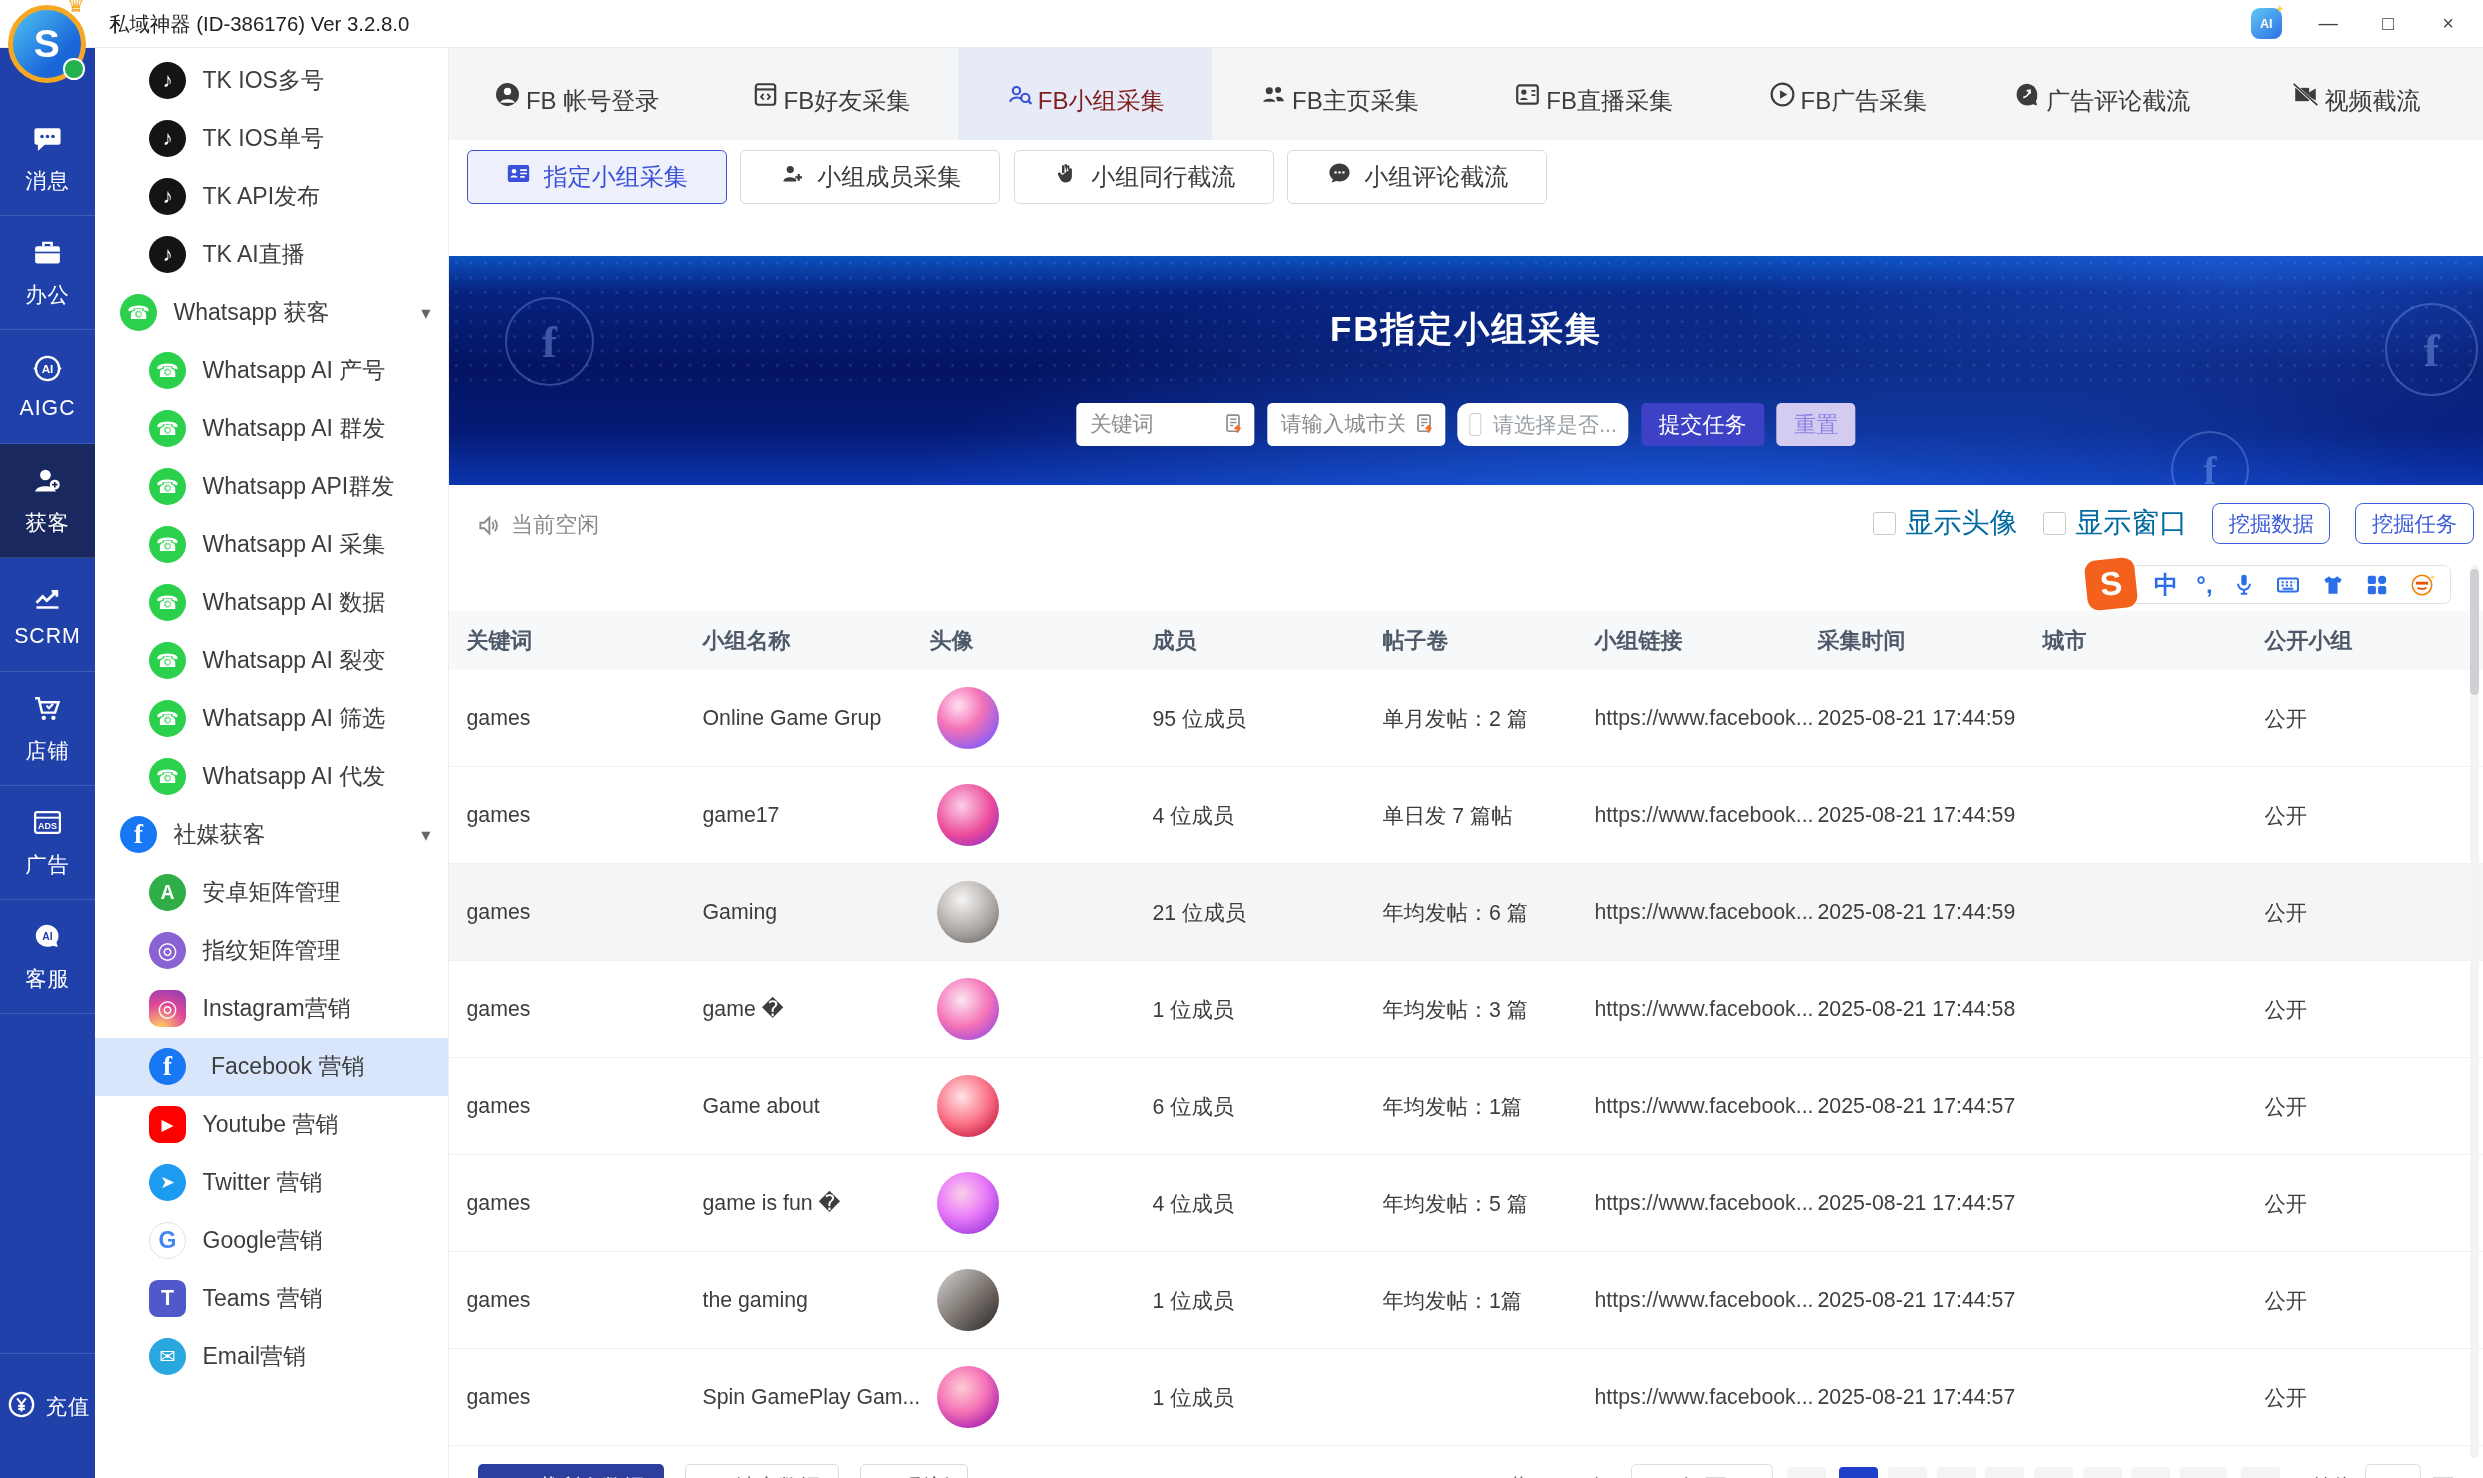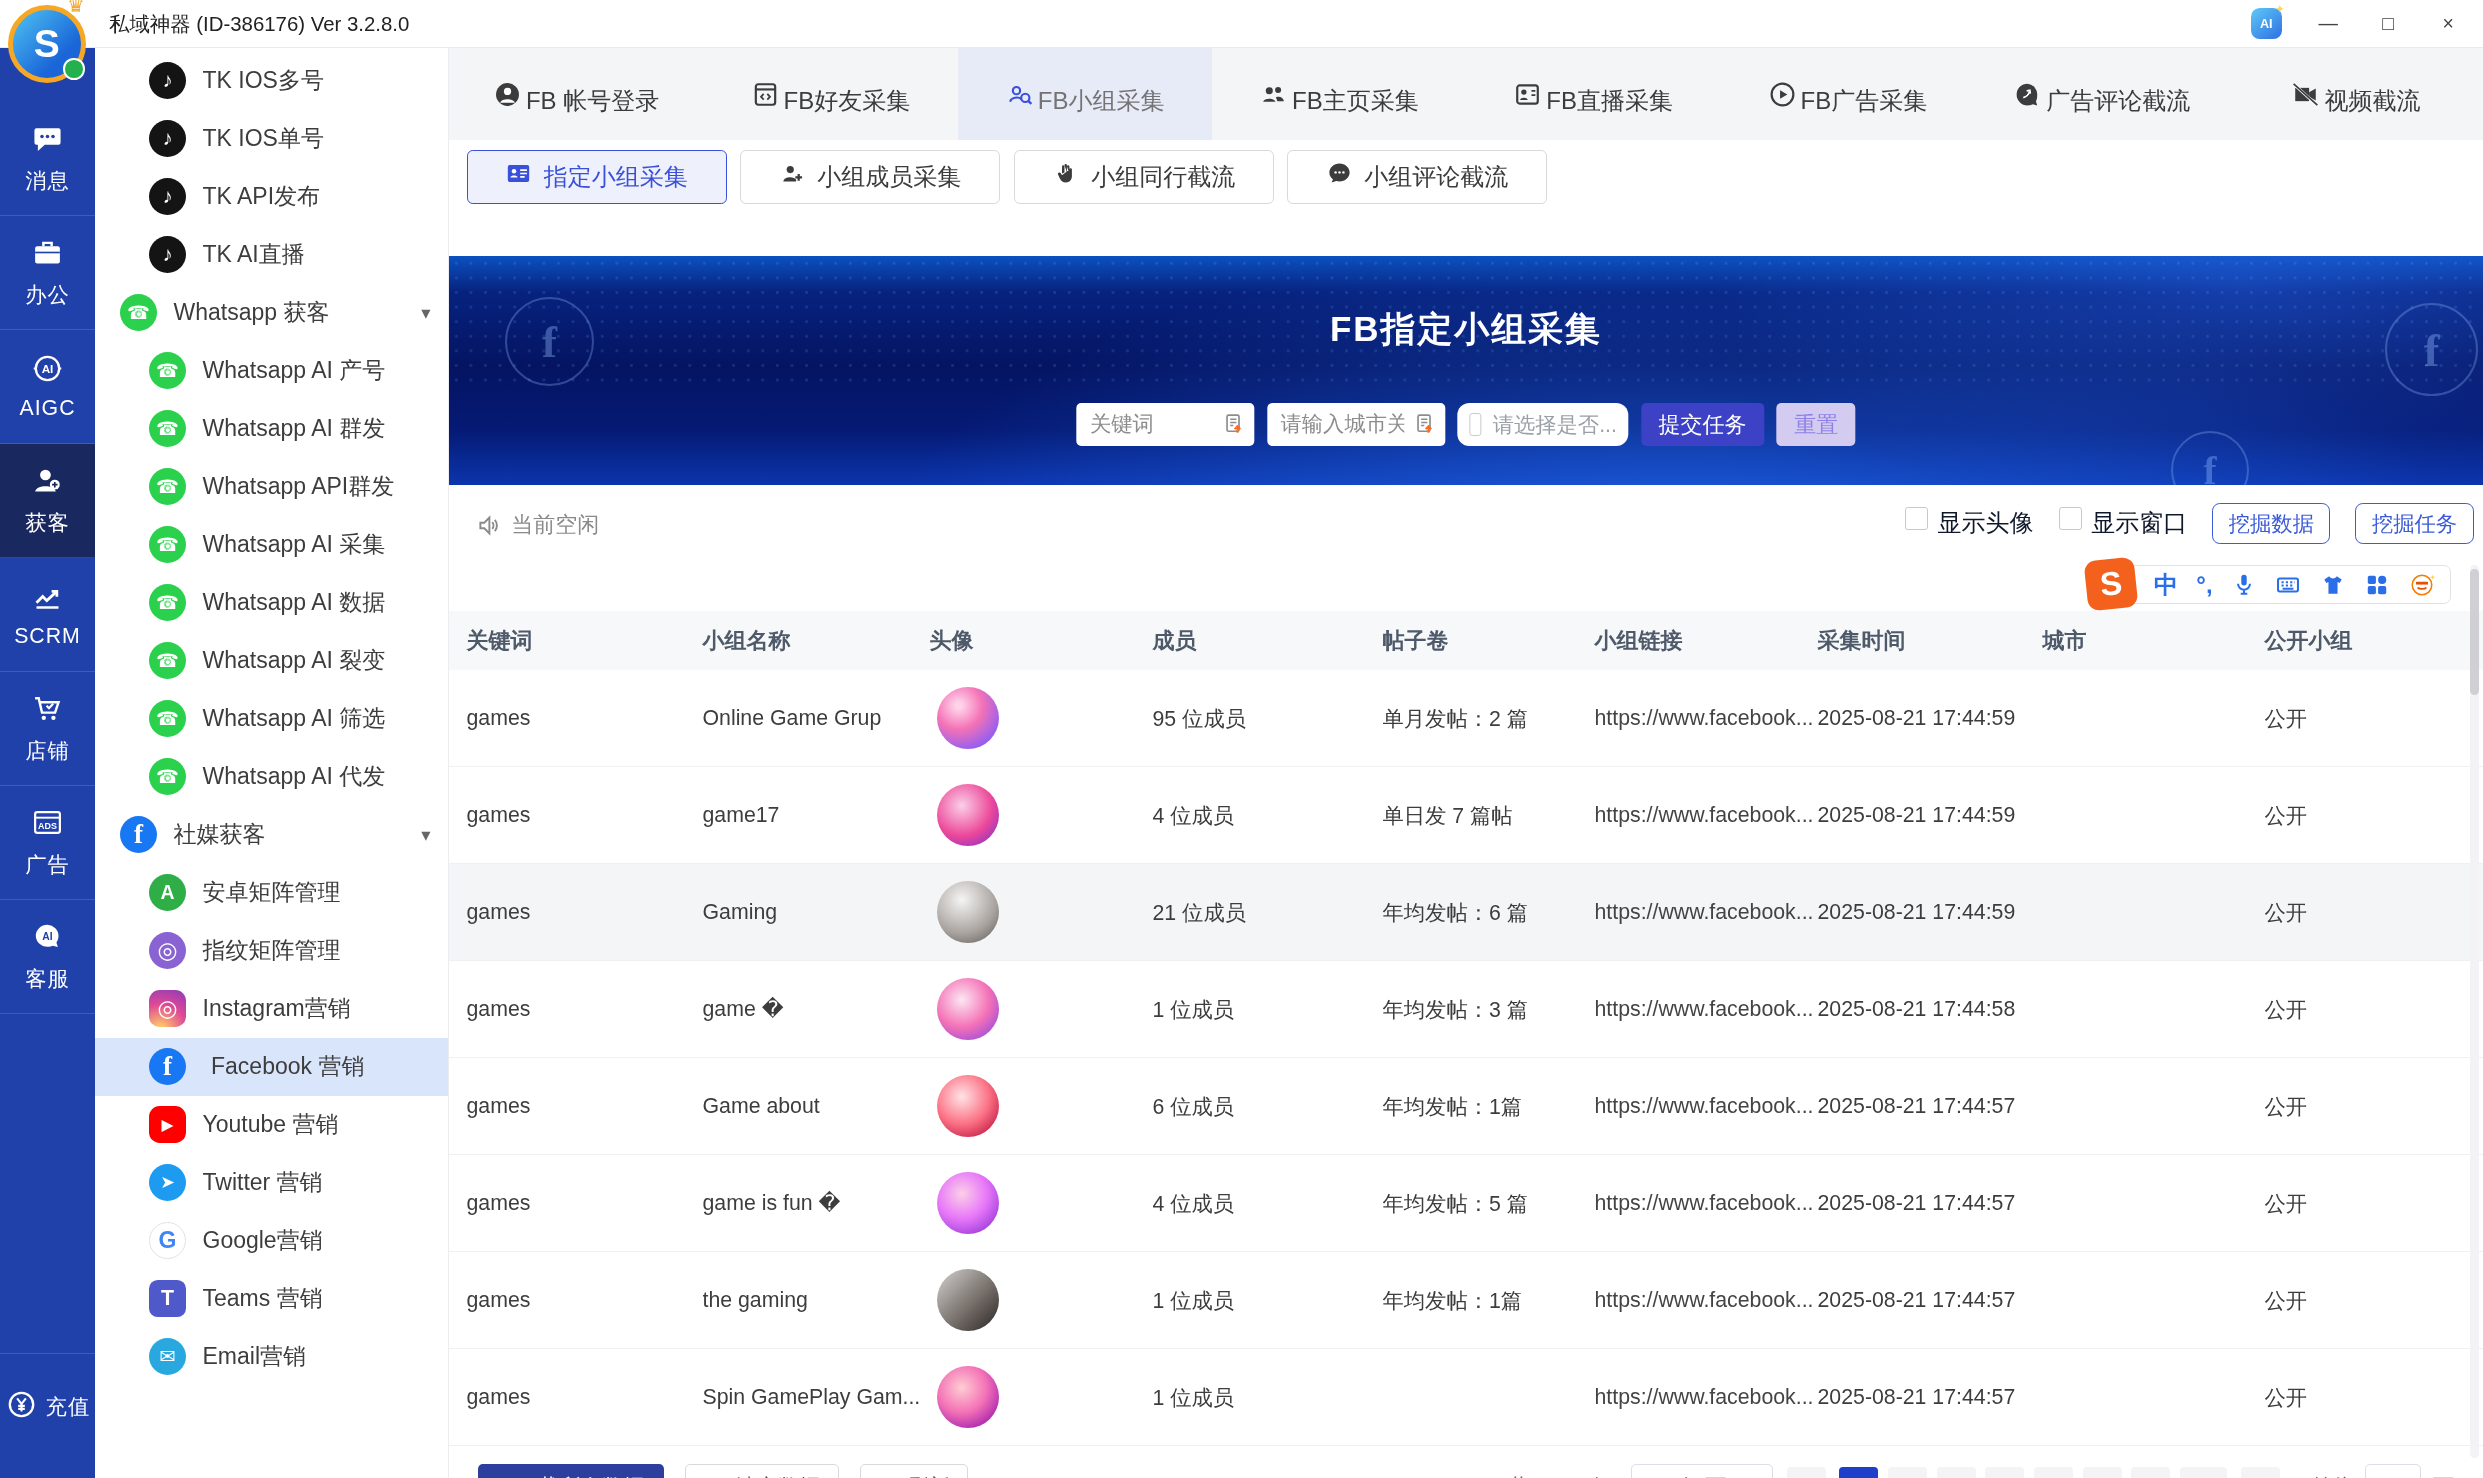--- a/index.html
+++ b/index.html
@@ -69,21 +69,21 @@
   .mi[data-icon="email"]{background:#29a8e0;}
   .mi[data-icon="email"]::before{content:"✉";font-size:19.4px;}
 
   
   .main{position:absolute;left:449px;top:48px;width:2034px;height:1431px;background:#fff;}
 
   .tabbar{position:absolute;left:0;top:0;width:2034px;height:92px;background:#f4f5f7;display:flex;}
   .tab{flex:1;display:flex;align-items:center;justify-content:center;gap:4px;cursor:pointer;}
   .tab[data-state="active"]{background:#e7ebf8;}
   .tab-label{font-size:24px;color:#3c3c3c;margin-top:13.6px;}
-  .tab[data-state="active"] .tab-label{color:#737373;}
+  .tab[data-state="active"] .tab-label{color:#7f1d1d;}
   .tab-ic{width:29px;height:29px;}
   .tab-ic svg{width:29px;height:29px;}
 
   .subtabs{position:absolute;left:0;top:92px;width:2034px;height:115px;background:#fff;}
   .subtab{position:absolute;top:9.7px;height:54px;border:1px solid #d9d9d9;border-radius:5.8px;background:#fff;
     display:flex;align-items:center;justify-content:center;gap:11.6px;font-size:24px;color:#3c3c3c;cursor:pointer;width:260px;font-family:Liberation Serif, serif;}
   .subtab[data-state="active"]{border:1.9px solid #3a50d9;background:#eef1fc;color:#3a50d9;}
   .subtab svg{width:27px;height:27px;}
   .st0{left:17.5px;}.st1{left:291px;}.st2{left:565px;}.st3{left:838px;}
 
@@ -110,21 +110,21 @@
   .cb{width:23px;height:23px;border:1.9px solid #c9c9c9;border-radius:2.9px;background:#fff;}
   .bn-check span.lbl{font-size:21.3px;color:#9aa0a6;white-space:nowrap;}
   .btn-submit{height:43px;padding:0 17.5px;background:#3c41c5;color:#fff;font-size:22px;border:none;border-radius:4.9px;cursor:pointer;font-family:inherit;}
   .btn-reset{height:43px;padding:0 17.5px;background:#d3ccf0;color:#8f7fe8;font-size:22px;border:none;border-radius:4.9px;cursor:pointer;font-family:inherit;}
 
   
   .statusrow{position:absolute;left:10px;top:437px;width:2034px;height:80px;}
   .status-left{position:absolute;left:17.5px;top:25px;display:flex;align-items:center;gap:7.8px;color:#8a8a8a;font-size:22px;}
   .status-left svg{width:27px;height:27px;}
   .status-right{position:absolute;right:19.4px;top:17.5px;display:flex;align-items:center;gap:25px;}
-  .chk{display:flex;align-items:flex-start;gap:9.7px;font-size:24px;color:#0f172a;cursor:pointer;}
+  .chk{display:flex;align-items:center;gap:9.7px;font-size:28px;color:#0369a1;cursor:pointer;}
   .btn-mine{height:41px;padding:0 15.5px;background:#fff;border:1.9px solid #3c5bd8;color:#3c5bd8;font-size:21.3px;border-radius:7.8px;cursor:pointer;font-family:inherit;}
 
   
   .ime{position:absolute;right:32px;top:517px;height:39px;background:#fff;border:1px solid #e2e2e6;border-radius:6.8px;
     display:flex;align-items:center;gap:18.4px;padding:0 15.5px 0 43px;}
   .sogou{position:absolute;left:-25px;top:-6.8px;width:50px;height:50px;background:#f4611c;border-radius:11.6px;
     color:#fff;font-weight:800;font-size:33px;display:flex;align-items:center;justify-content:center;transform:rotate(-6deg);}
   .ime-it{color:#2a6fe8;font-size:24px;font-weight:bold;line-height:1;cursor:pointer;display:flex;align-items:center;}
   .ime-it svg{width:26px;height:26px;}
 

